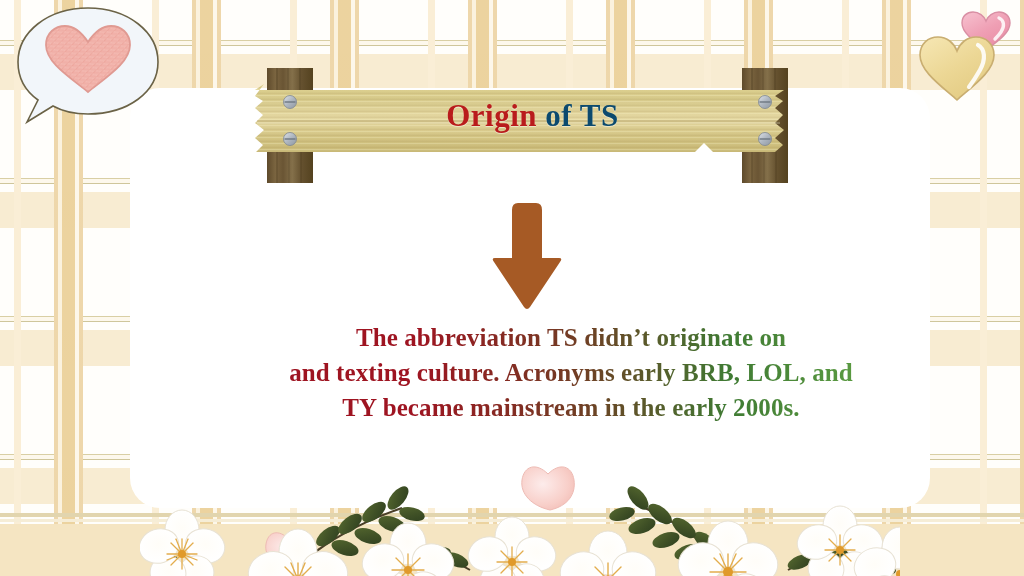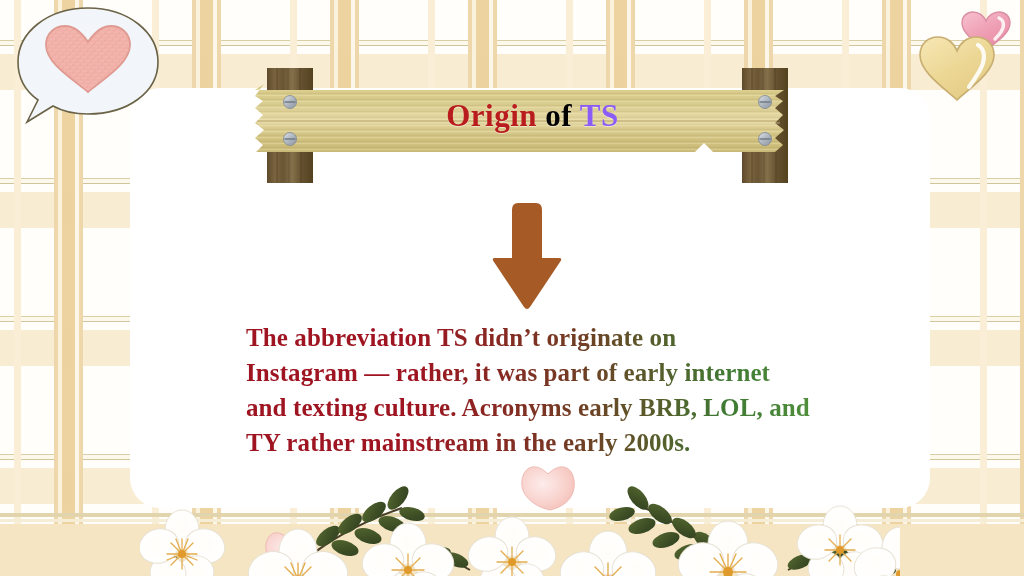--- a/index.html
+++ b/index.html
@@ -156,22 +156,22 @@
     top: 30px;
     text-align: center;
     font-family: "Liberation Serif", serif;
     font-weight: bold;
     font-size: 31px;
     letter-spacing: 0.5px;
     white-space: nowrap;
     text-shadow: 0 1px 0 rgba(255,255,255,0.45);
   }
   .t-red  { color: #b91c1c; }
-  .t-dgrn { color: #000000; text-align: center; }
-  .t-grn  { color: #8b5cf6; margin-top: 24px; }
+  .t-dgrn { color: #0c4a6e; text-align: center; }
+  .t-grn  { color: #0c4a6e; margin-top: 24px; }
 
   
   .arrow-wrap {
     position: absolute;
     left: 492px;
     top: 203px;
     width: 70px;
     height: 110px;
   }
 
@@ -179,20 +179,21 @@
   .body-text {
     position: absolute;
     left: 246px;
     top: 320px;
     width: 650px;
     font-family: "Liberation Serif", serif;
     font-weight: bold;
     font-size: 25px;
     line-height: 35px;
     letter-spacing: 0.1px;
+    text-align: center;
   }
   .body-line {
     display: block;
     white-space: nowrap;
     background-image: linear-gradient(to right, #9e1421 0%, #9e1421 26%, #6f3f24 52%, #3f7a33 74%, #62a445 100%);
     -webkit-background-clip: text;
     background-clip: text;
     color: transparent;
     -webkit-text-fill-color: transparent;
   }
@@ -311,23 +312,22 @@
 
   <div class="arrow-wrap">
     <svg width="70" height="110" viewBox="0 0 70 110">
       <path d="M 26,0 L 44,0 Q 50,0 50,7 L 50,55 L 67,55 Q 71,55 68,59 L 38,104
                Q 35,108 32,104 L 2,59 Q -1,55 3,55 L 20,55 L 20,7 Q 20,0 26,0 Z" fill="#a65a25"></path>
     </svg>
   </div>
 
   <div class="body-text">
     <span class="body-line">The abbreviation TS didn’t originate on</span>
-    <span class="body-line">Instagram — rather, it was part of early internet</span>
     <span class="body-line">and texting culture. Acronyms early BRB, LOL, and</span>
-    <span class="body-line">TY rather mainstream in the early 2000s.</span>
+    <span class="body-line">TY became mainstream in the early 2000s.</span>
   </div>
 
   <div class="decor bubble">
     <svg width="160" height="150" viewBox="0 0 160 150">
       <defs>
         <linearGradient id="heartHatch" x1="0" y1="0" x2="1" y2="1">
           <stop offset="0%" stop-color="#f6c3bc"></stop>
           <stop offset="50%" stop-color="#f0aea6"></stop>
           <stop offset="100%" stop-color="#f4bdb5"></stop>
         </linearGradient>

